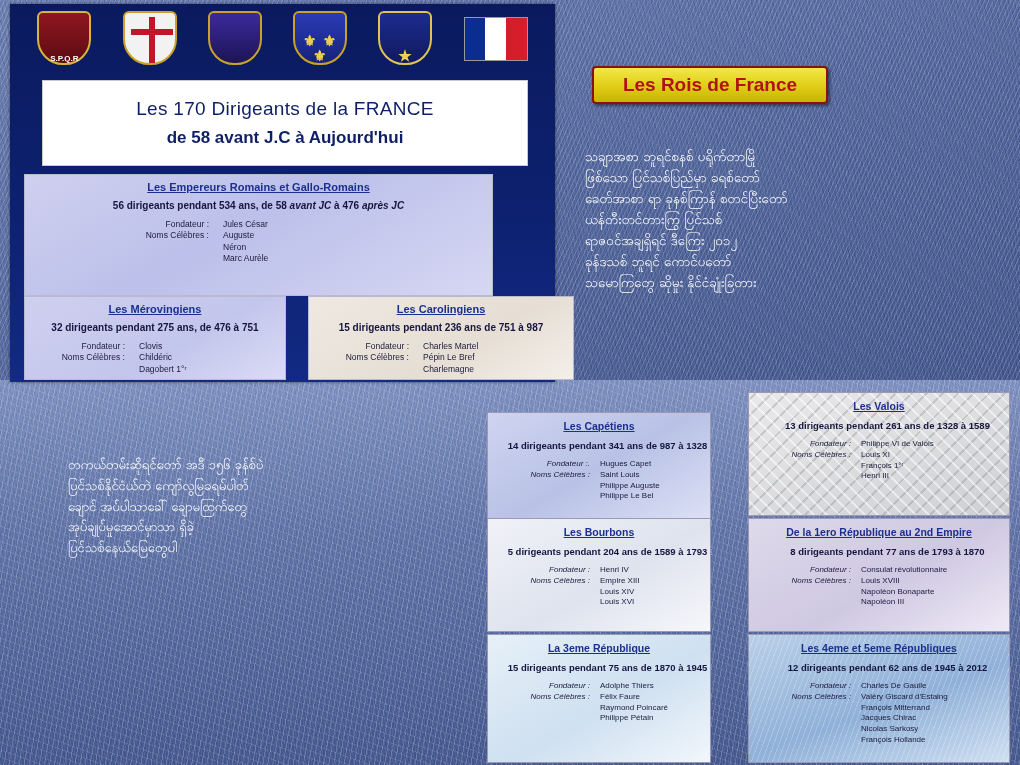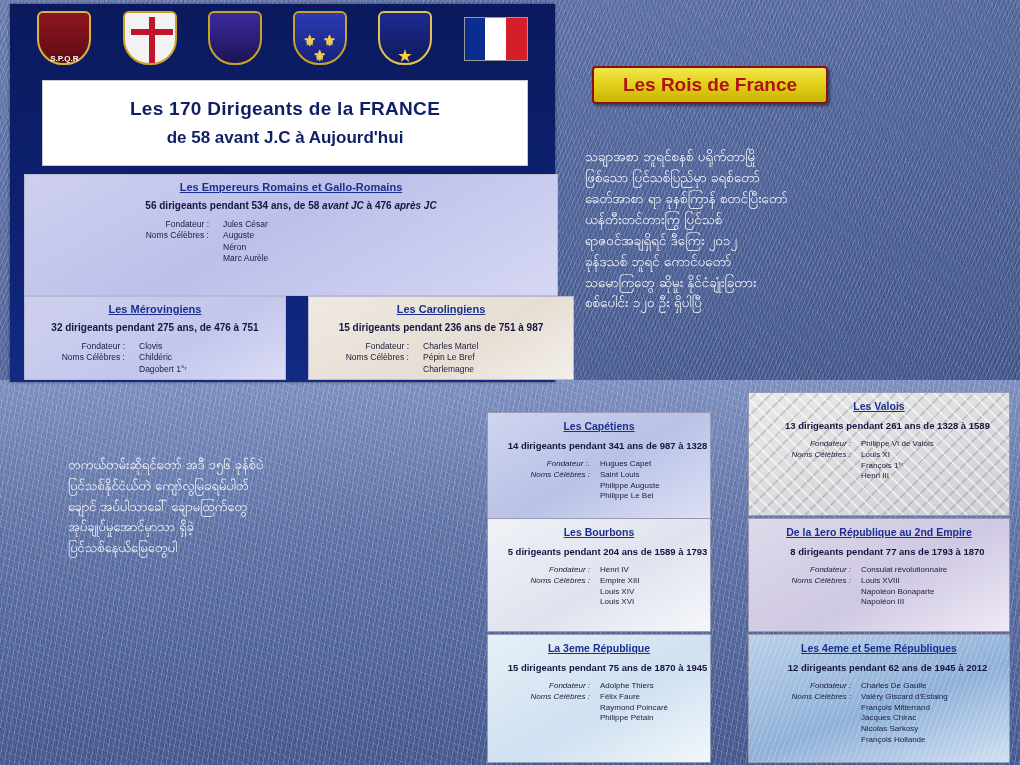--- a/index.html
+++ b/index.html
@@ -62,29 +62,29 @@
   .fb{width:33%;background:#0b2d8f;}
   .fw{width:34%;background:#fff;}
   .fr{width:33%;background:#d41f2b;}
   .lily{color:#f2d14e;font-size:15px;line-height:1;letter-spacing:1px;}
 
   .title-card{
     position:absolute;left:32px;top:76px;width:484px;height:84px;
     background:#ffffff;border:1px solid #c9c9c9;
     display:flex;flex-direction:column;align-items:center;justify-content:center;gap:8px;
   }
-  .title-1{font-size:19px;font-weight:bold;color:#0f1f66;letter-spacing:.3px;}
+  .title-1{font-size:19px;font-weight:normal;color:#0f1f66;letter-spacing:.3px;}
   .title-2{font-size:17px;font-weight:bold;color:#0f1f66;}
 
   .panel{
     position:absolute;border:1px solid #b9b9d0;box-sizing:border-box;
     color:#10104a;
   }
   .p-romans{
-    left:14px;top:170px;width:534px;height:122px;
+    left:14px;top:170px;width:469px;height:122px;
     background:linear-gradient(150deg,#cfd0ef 0%,#bcc0ea 45%,#d6d7f3 100%);
   }
   .p-mero{
     left:14px;top:292px;width:262px;height:84px;
     background:linear-gradient(150deg,#cfd0ef 0%,#c3c6ec 60%,#dadbf5 100%);
   }
   .p-caro{
     left:282px;top:292px;width:266px;height:84px;
     background:linear-gradient(150deg,#efe9e2 0%,#e6ded4 60%,#f3efe9 100%);
     margin-left:16px;
@@ -256,21 +256,20 @@
 </div>
 
 <div class="my-right">
     <div>သချာအစာ ဘူရင်စနစ် ပရိုက်တာမြို</div>
     <div>ဖြစ်သော ပြင်သစ်ပြည်မှာ ခရစ်တော်</div>
     <div>ခေတ်အာစာ ရာ ခုနစ်ကြာန် စတင်ပြီးတော်</div>
     <div>ယန်တီးတင်တားကြွ ပြင်သစ်</div>
     <div>ရာဇဝင်အချရှိရင် ဒီကြေး ၂၀၁၂</div>
     <div>ခုန်ဒသစ် ဘူရင် ကောင်ပတော်</div>
     <div>သမောကြတွေ ဆိုမှုး နိုင်ငံချုံးခြတား</div>
-    <div>စစ်ပေါင်း ၁၂၀ ဦး ရှိပါပြီ</div>
   </div>
 <div class="my-left">
     <div>တကယ်တမ်းဆိုရင်တော် အဒီ ၁၅၆ ခုန်စ်ပဲ</div>
     <div>ပြင်သစ်နိုင်ငံယ်တဲ ကျော်လွမြခရမ်ပါတ်</div>
     <div>ချောင် အပ်ပါသာခေါ် ချောမထြက်တွေ</div>
     <div>အုပ်ချုပ်မှုအောင်မှာသာ ရှိခဲ့</div>
     <div>ပြင်သစ်နေယ်မြေတွေပါ</div>
   </div>
 
 <div class="card c-capet">

